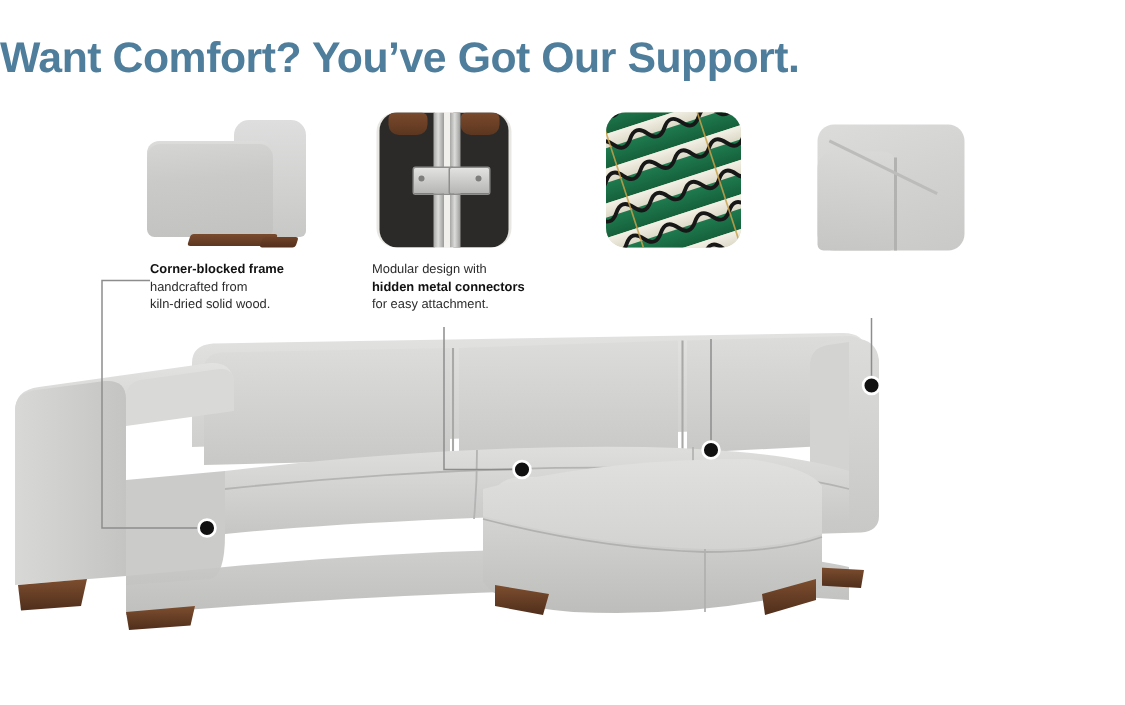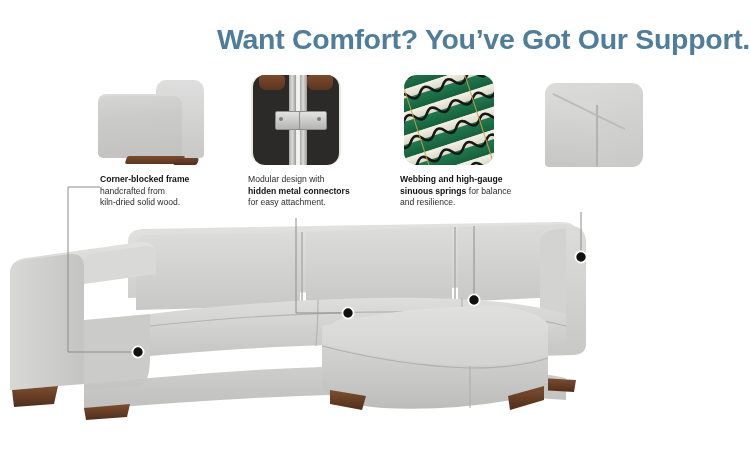--- a/index.html
+++ b/index.html
@@ -6,21 +6,21 @@
   html,body{margin:0;padding:0;background:#ffffff;}
   body{
     width:750px;height:470px;position:relative;overflow:hidden;
     font-family:"Liberation Sans","DejaVu Sans",sans-serif;
     background:#ffffff;
   }
   .stage{position:absolute;inset:0;width:750px;height:470px;}
 
   
   .headline{
-    position:absolute;left:0;top:24px;width:750px;text-align:right;
+    position:absolute;left:0;top:24px;width:750px;text-align:left;
     font-size:28.5px;font-weight:700;letter-spacing:-0.3px;
     color:#4e7e9b;line-height:1.1;white-space:nowrap;
   }
 
   
   .thumb{
     position:absolute;border-radius:13px;overflow:hidden;background:#ececec;
   }
 
   
@@ -162,24 +162,20 @@
     <span>Modular design with</span><br>
     <b>hidden metal connectors</b><br>
     <span>for easy attachment.</span>
   </div>
 
   <div class="callout c1">
     <b>Corner-blocked frame</b><span> handcrafted from</span><br>
     <span>kiln-dried solid wood.</span>
   </div>
 
-  <div class="callout c3">
-    <b>Webbing and high-gauge sinuous springs</b><span> for balance</span><br>
-    <span>and resilience.</span>
-  </div>
 
 
   <div class="sofa">
     <svg width="750" height="220" viewBox="0 0 750 220" aria-hidden="true">
       <defs>
         <linearGradient id="gBackTop" x1="0" y1="0" x2="0" y2="1">
           <stop offset="0" stop-color="#e2e2e1"></stop>
             <stop offset="1" stop-color="#cfcfce"></stop>
         </linearGradient>
         <linearGradient id="gBack" x1="0" y1="0" x2="0" y2="1">

